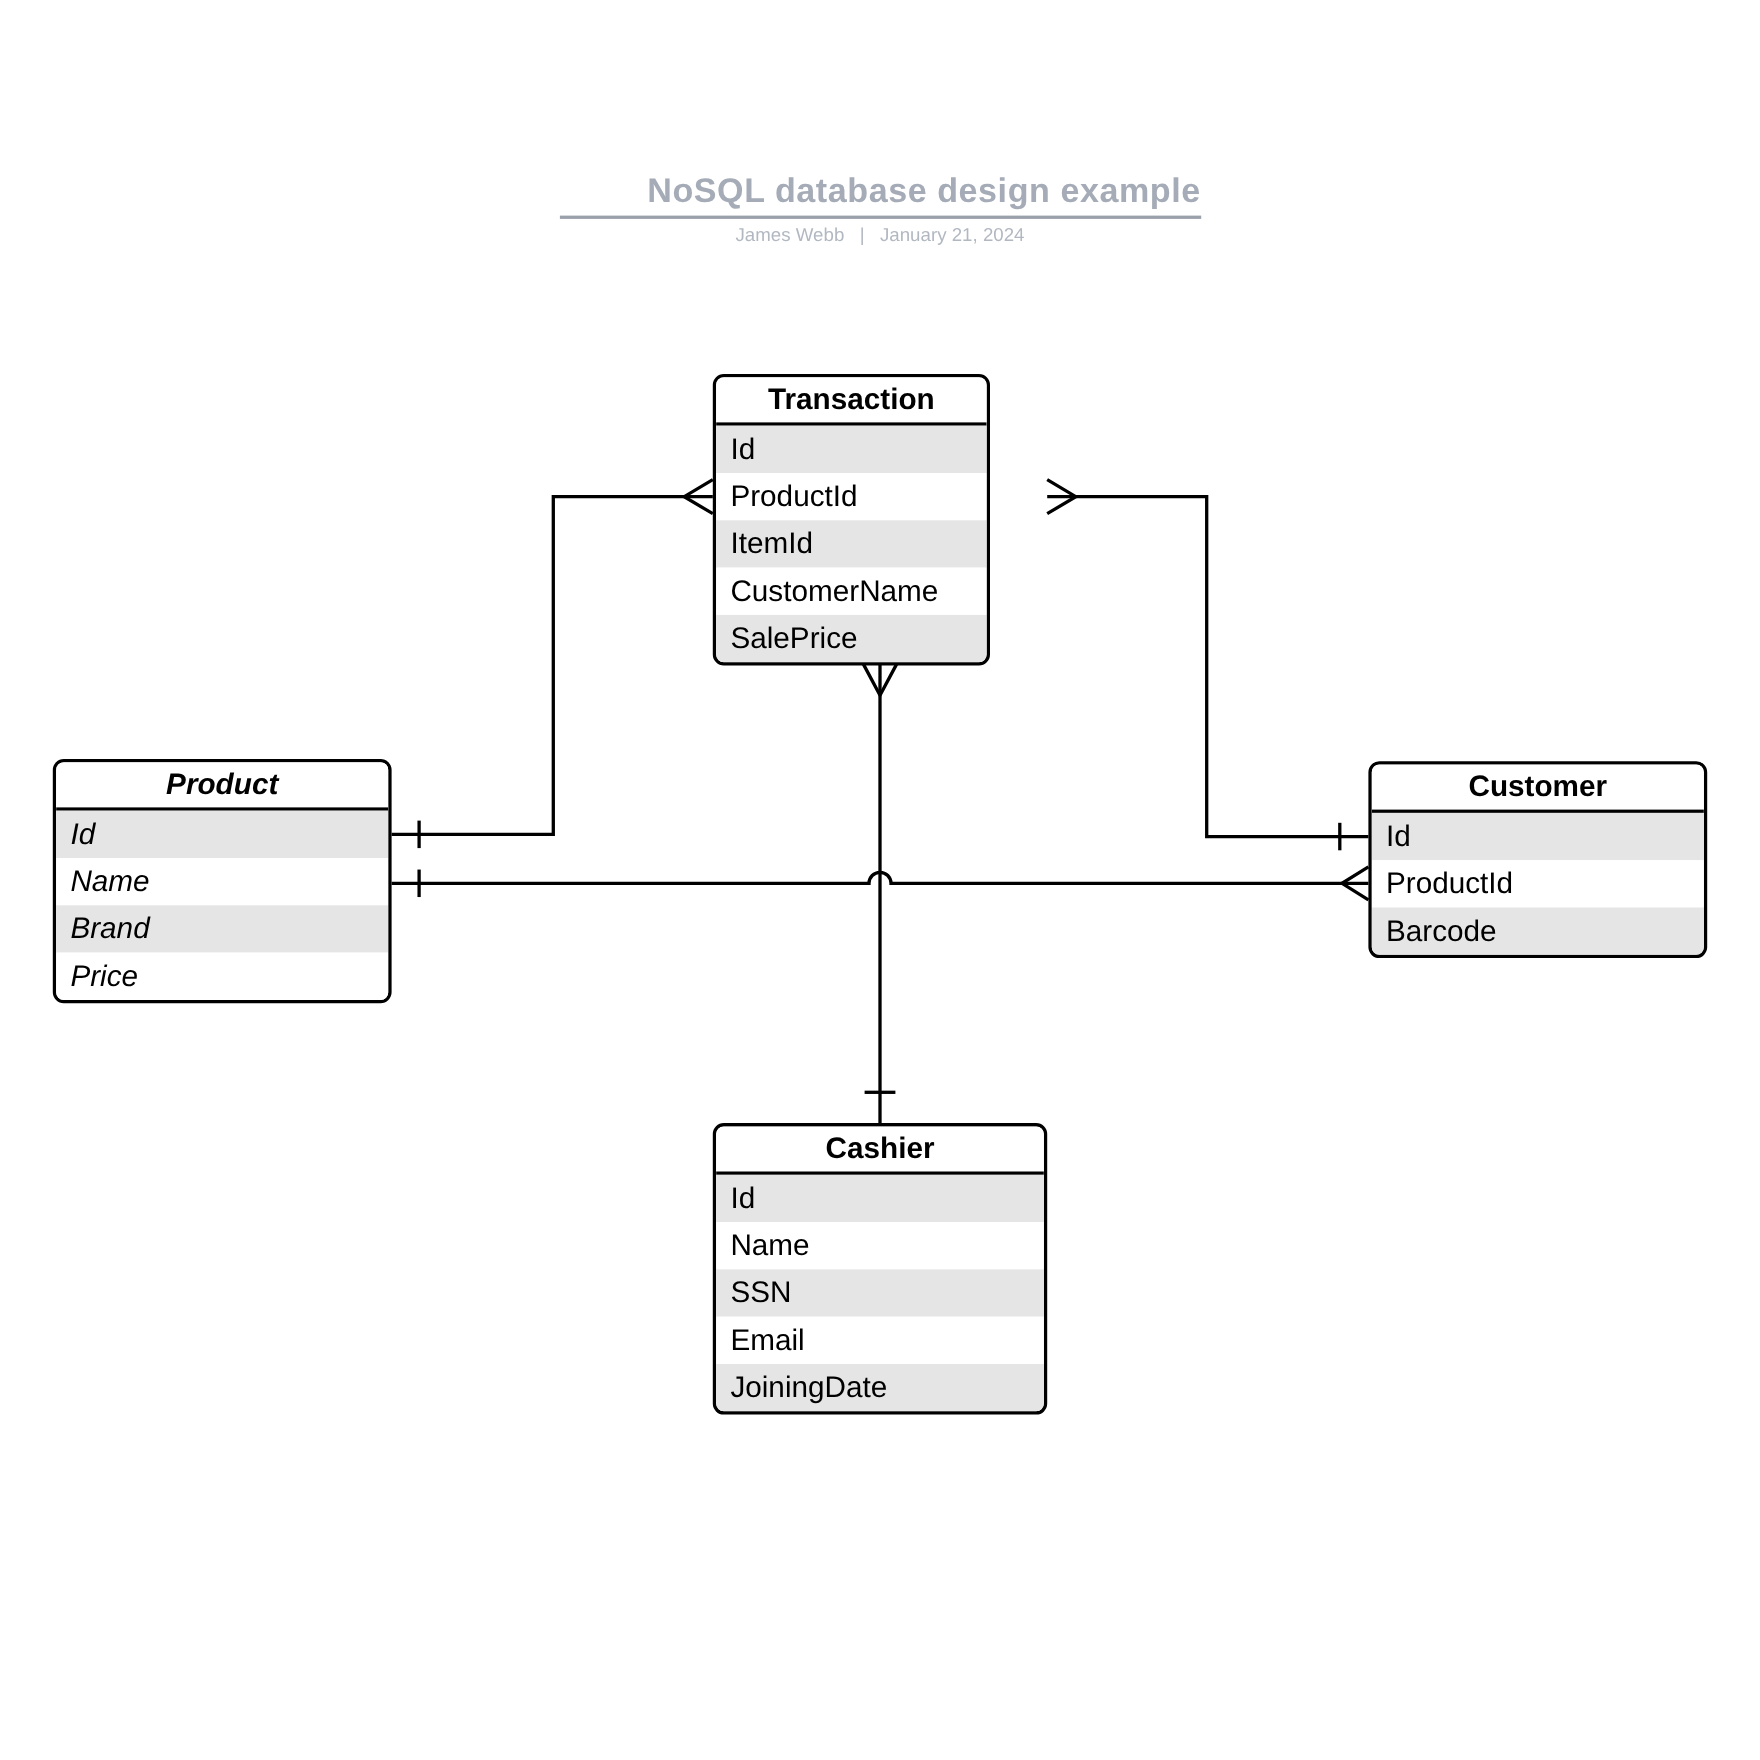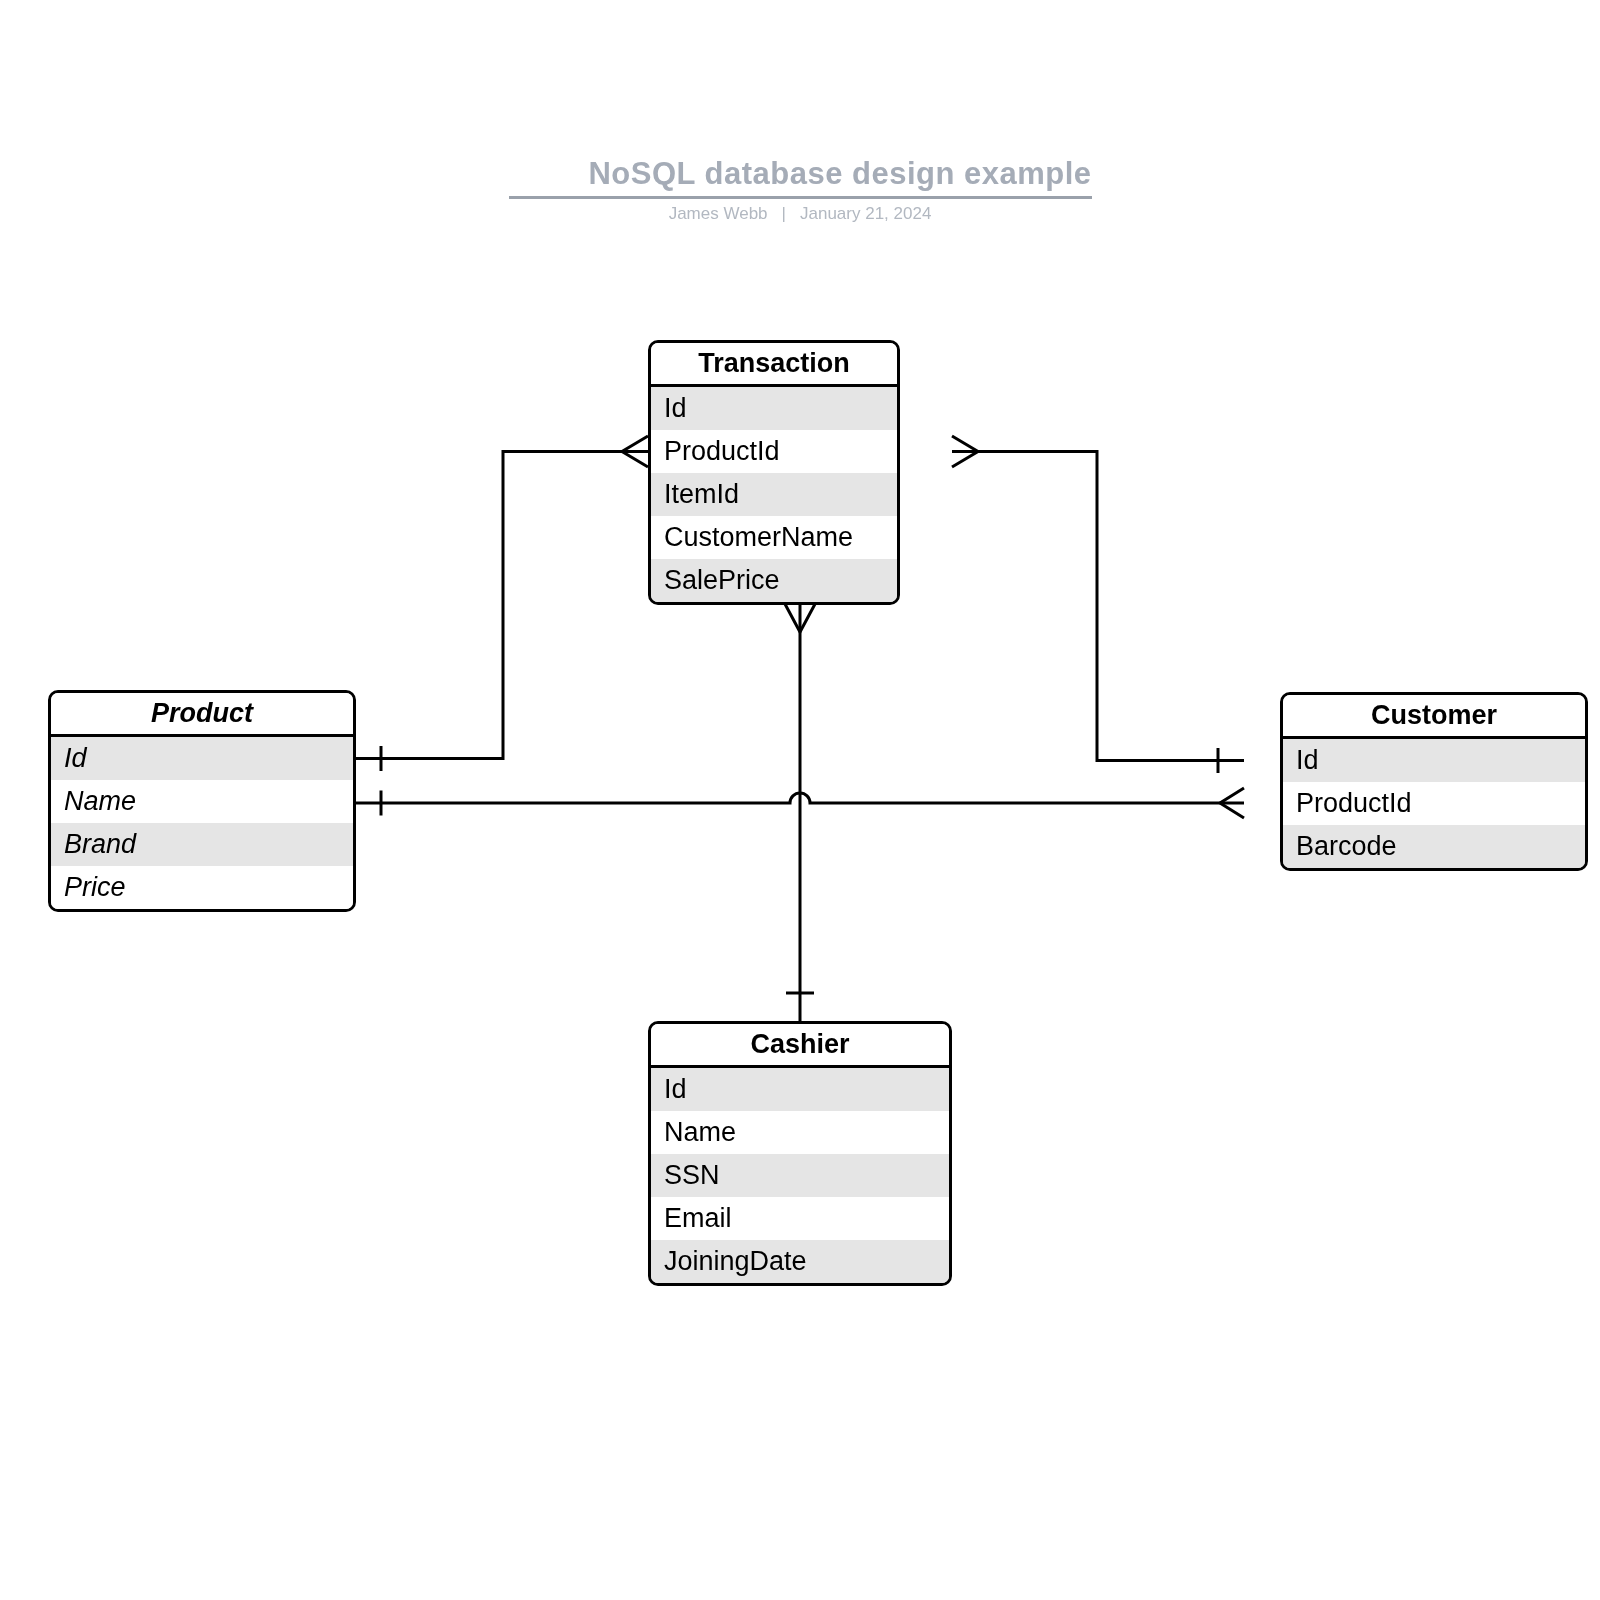--- a/index.html
+++ b/index.html
@@ -96,21 +96,21 @@
   </div>
 
   <div class="entity" style="left:48px;top:690px;width:308px;font-style:italic;">
     <div class="entity-header">Product</div>
     <div class="entity-row">Id</div>
     <div class="entity-row">Name</div>
     <div class="entity-row">Brand</div>
     <div class="entity-row">Price</div>
   </div>
 
-  <div class="entity" style="left:1244px;top:692px;width:308px;margin-left:36px;">
+  <div class="entity" style="left:1244px;top:692px;width:308px;">
     <div class="entity-header">Customer</div>
     <div class="entity-row">Id</div>
     <div class="entity-row">ProductId</div>
     <div class="entity-row">Barcode</div>
   </div>
 
   <div class="entity" style="left:648px;top:1021px;width:304px;">
     <div class="entity-header">Cashier</div>
     <div class="entity-row">Id</div>
     <div class="entity-row">Name</div>

